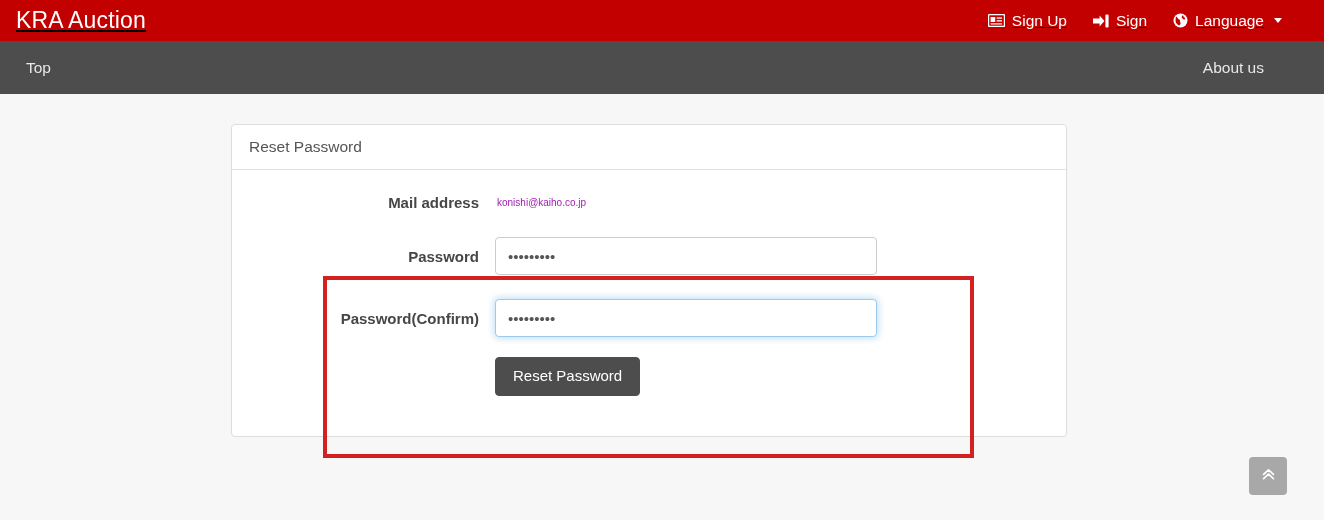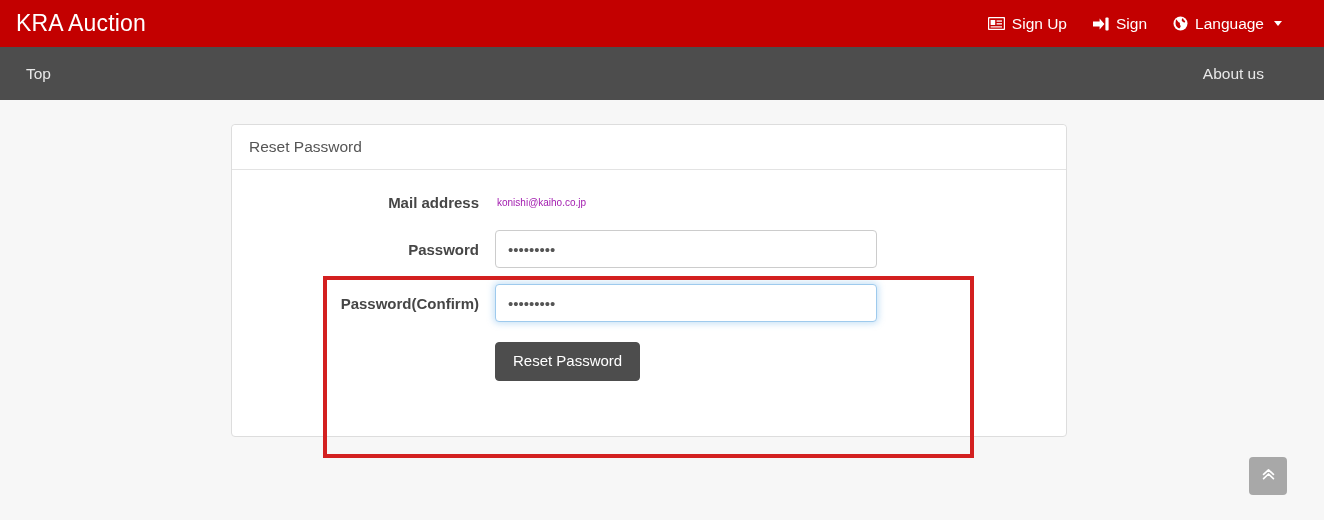--- a/index.html
+++ b/index.html
@@ -8,26 +8,27 @@
     width: 1324px;
     height: 520px;
     background: #f7f7f7;
     font-family: "Liberation Sans", sans-serif;
     overflow: hidden;
     position: relative;
   }
 
   
   .topbar {
-    height: 47px;
+    height: 41px;
     background: #c30000;
     display: flex;
     align-items: center;
     justify-content: space-between;
     padding: 0 42px 0 16px;
+    text-decoration: underline;
   }
   .brand {
     color: #ffffff;
     font-size: 23px;
     letter-spacing: .2px;
     line-height: 1;
     white-space: nowrap;
   }
   .topnav {
     display: flex;
@@ -128,22 +129,22 @@
     color: #555555;
     background: #ffffff;
     outline: none;
     font-family: "Liberation Sans", sans-serif;
   }
   .form-control.focused {
     border-color: #9ecaed;
     box-shadow: 0 0 6px 2px rgba(102,175,233,.35);
   }
 
-  .mail-row { margin-bottom: 19px; }
-  .pw-row { margin-bottom: 16px; }
+  .mail-row { margin-bottom: 26px; }
+  .pw-row { margin-bottom: 24px; }
   .confirm-row { margin-bottom: 20px; }
 
   .btn-row { display: flex; }
   .btn-spacer { width: 263px; padding-right: 16px; }
   .btn-submit {
     background: #4d4d4d;
     color: #ffffff;
     border: 1px solid #4d4d4d;
     border-radius: 4px;
     font-size: 15px;

